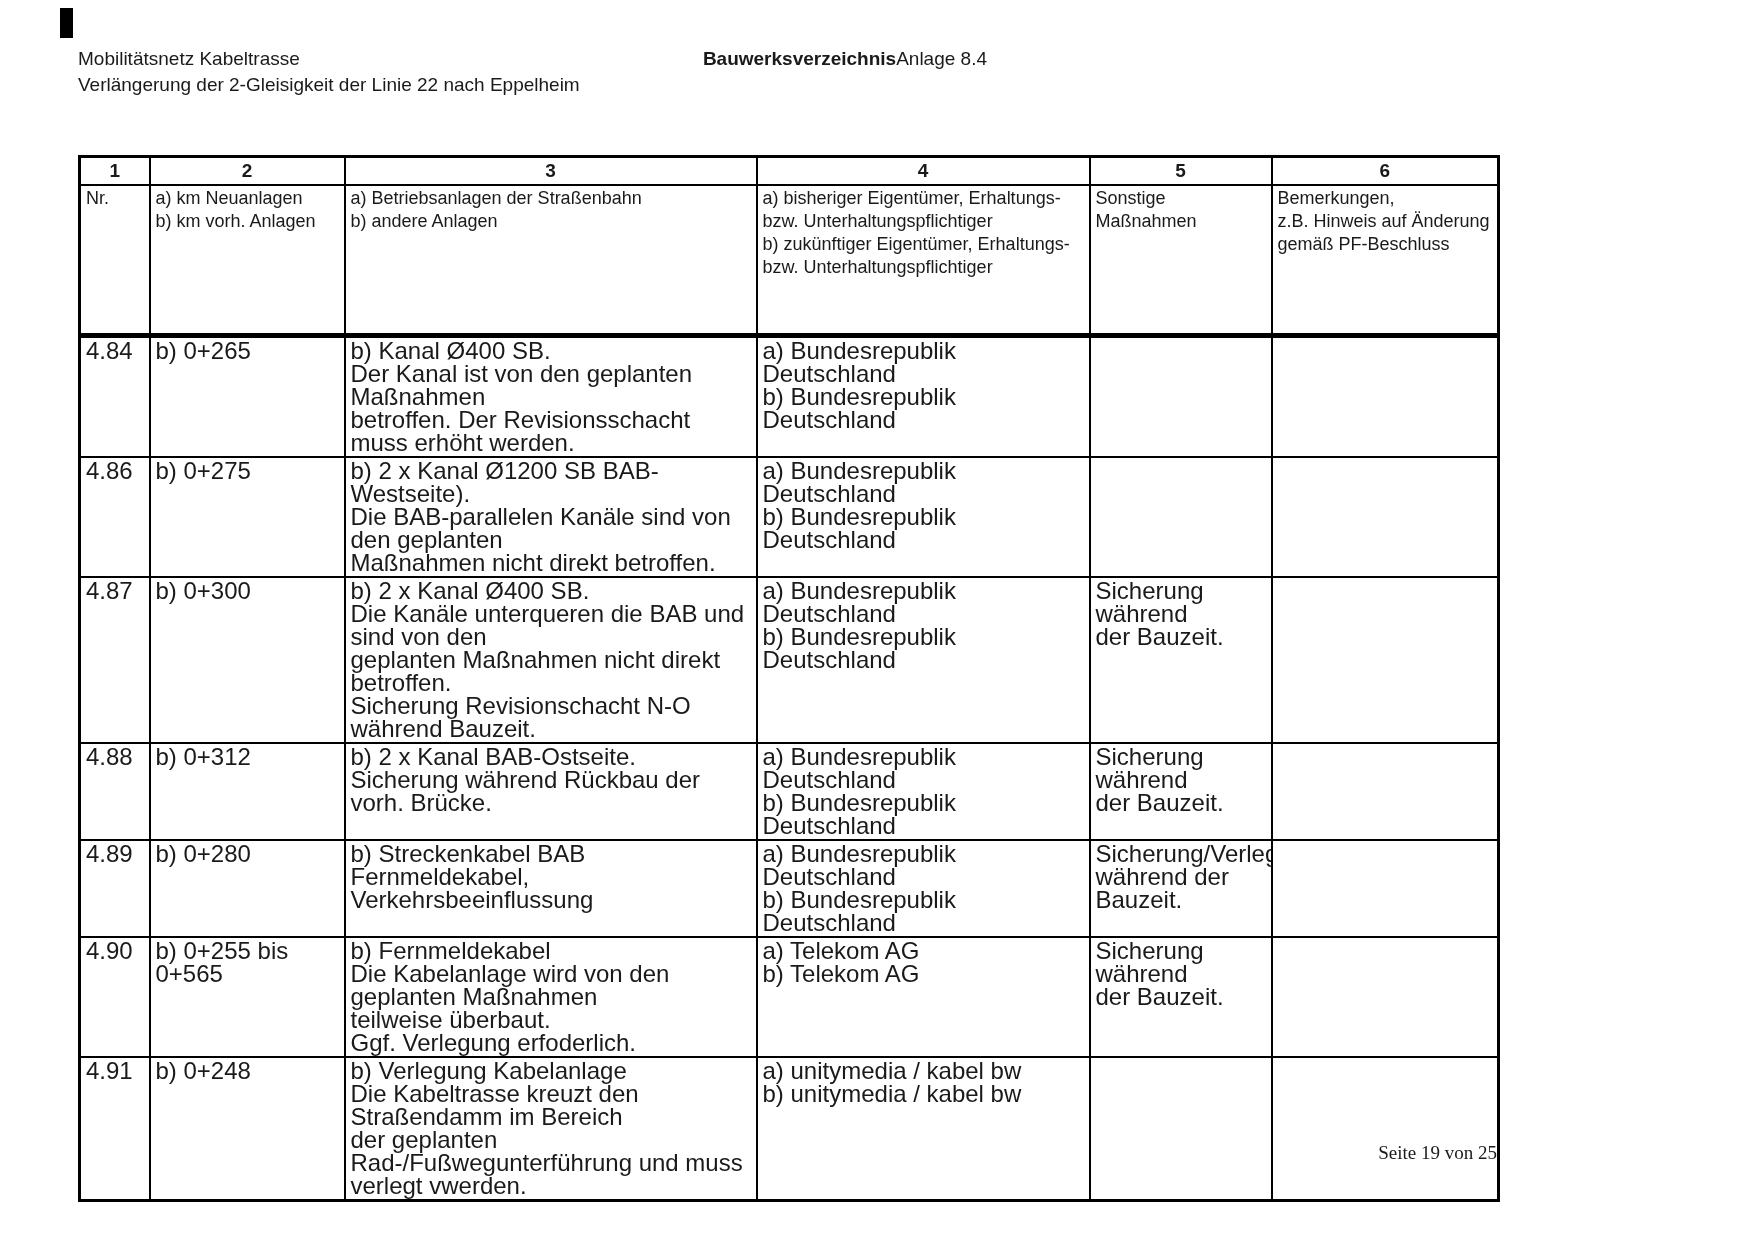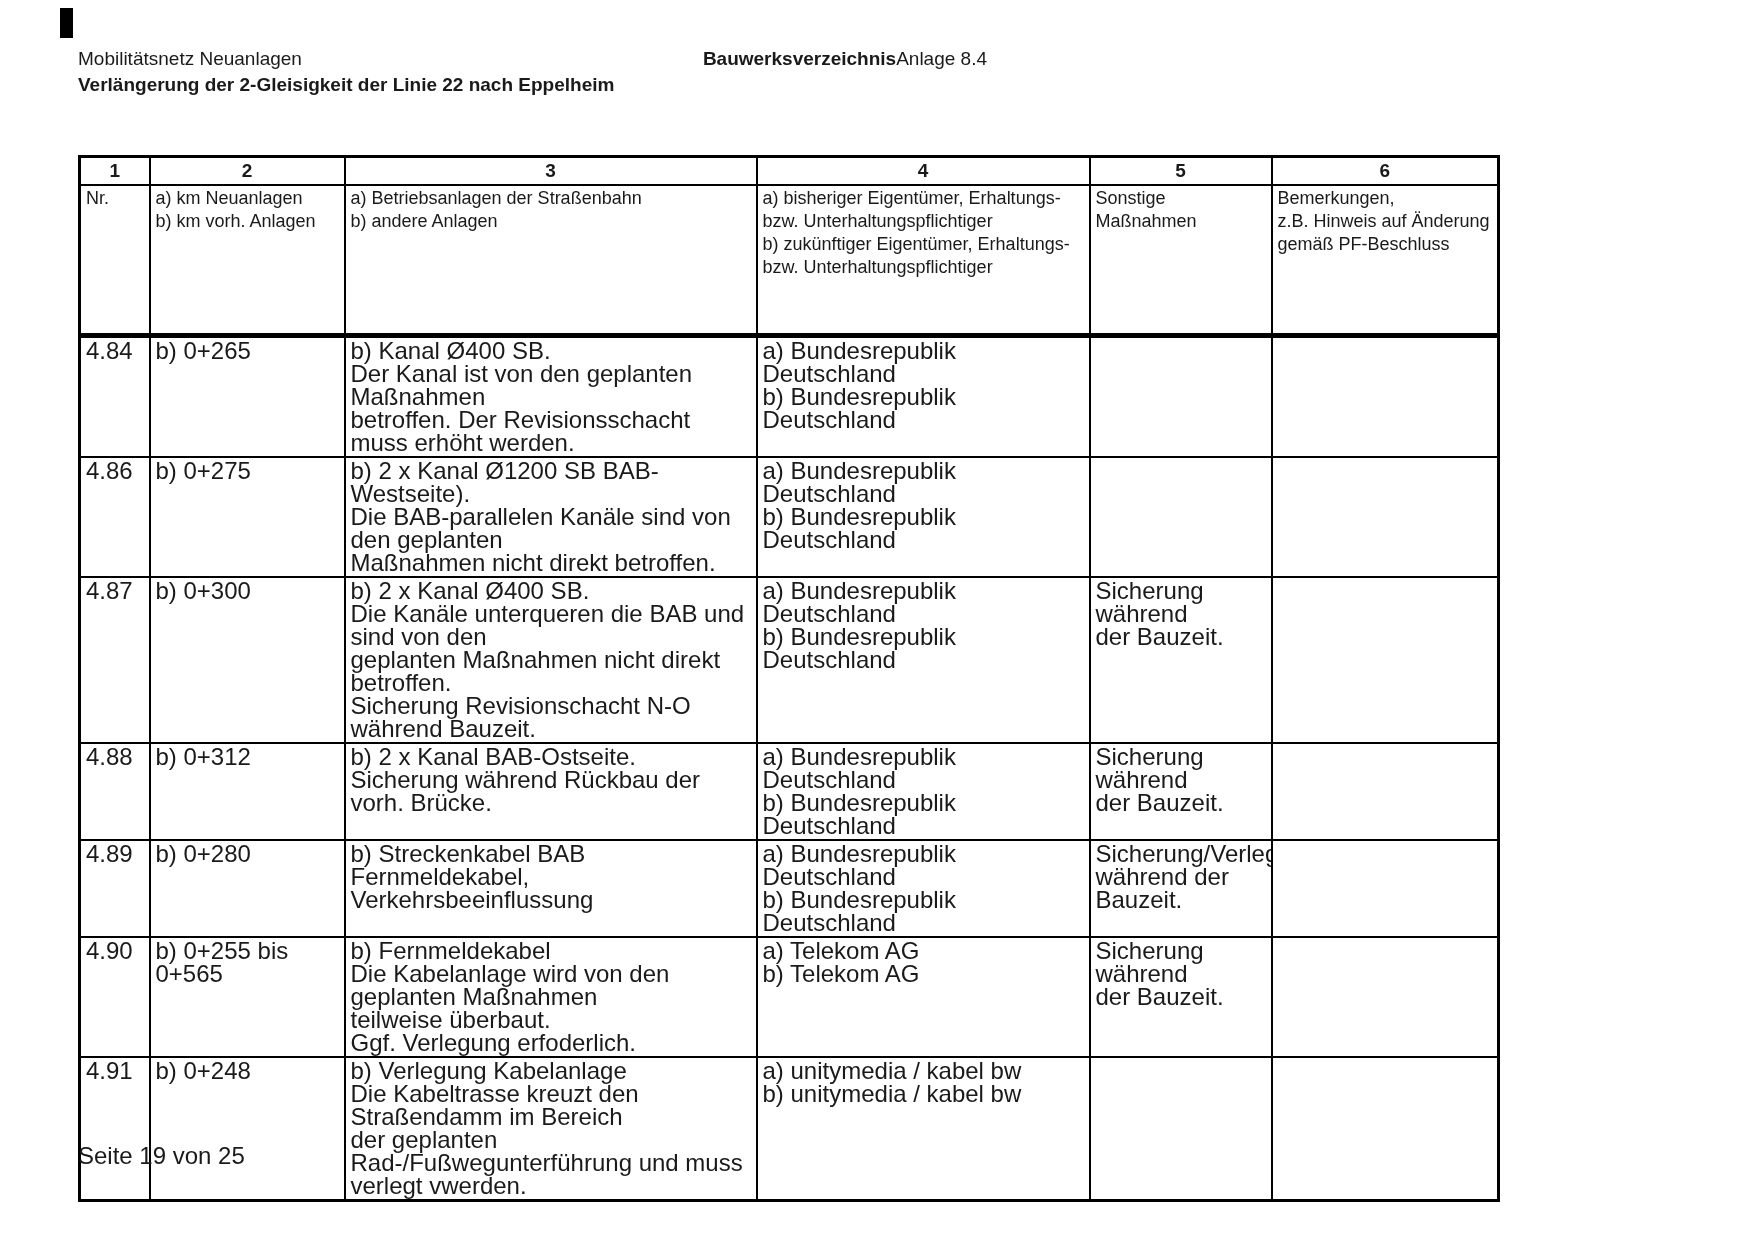--- a/index.html
+++ b/index.html
@@ -23,21 +23,21 @@
     left: 78px; top: 46px;
     width: 1443px;
     display: flex;
     align-items: flex-start;
     font-size: 19px;
     line-height: 26px;
   }
   .dh-left  { flex: 1 1 0; }
   .dh-center{ flex: 0 0 auto; font-weight: bold; }
   .dh-right { flex: 1 1 0; text-align: left; font-weight: normal; }
-  .dh-line2 { font-weight: bold; }
+  .dh-line2 { font-weight: normal; }
   .bw-table {
     position: absolute;
     left: 78px; top: 155px;
     width: 1419px;
     border-collapse: collapse;
     table-layout: fixed;
     border: 3px solid #000;
   }
   .bw-table th, .bw-table td {
     border: 2px solid #000;
@@ -61,34 +61,35 @@
   .label-row th {
     height: 144px;
     border-bottom: 5px solid #000;
     font-size: 18px;
     margin-left: 7px;
   }
   .doc-footer {
     position: absolute;
     left: 78px; top: 1142px;
     width: 1419px;
-    text-align: left;
-    font-size: 24px;
+    text-align: right;
+    font-size: 19px;
+    font-family: Liberation Serif, serif;
   }
 </style>
 </head>
 <body>
 
 <div class="page">
 
   <div class="scan-mark"></div>
 
   <div class="doc-header">
     <div class="dh-left">
-      <div>Mobilitätsnetz Neuanlagen</div>
+      <div>Mobilitätsnetz Kabeltrasse</div>
       <div class="dh-line2">Verlängerung der 2-Gleisigkeit der Linie 22 nach Eppelheim</div>
     </div>
     <div class="dh-center">Bauwerksverzeichnis</div>
     <div class="dh-right">Anlage 8.4</div>
   </div>
 
   <table class="bw-table">
     <colgroup>
       <col style="width:70px">
       <col style="width:195px">

